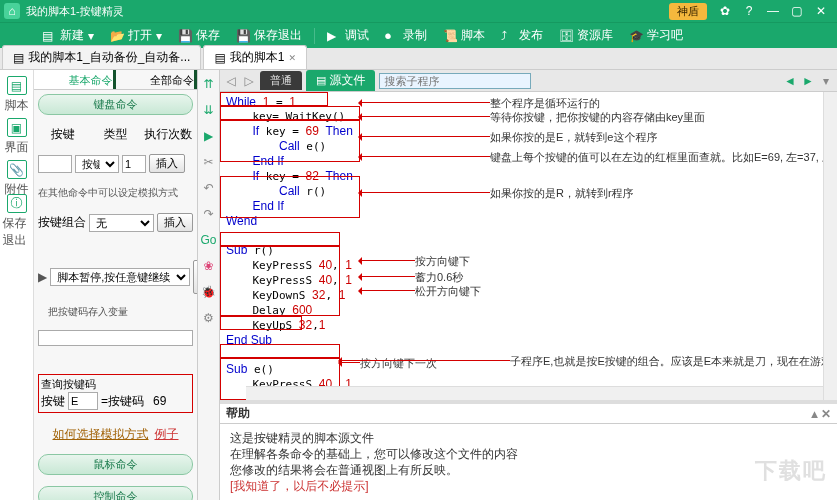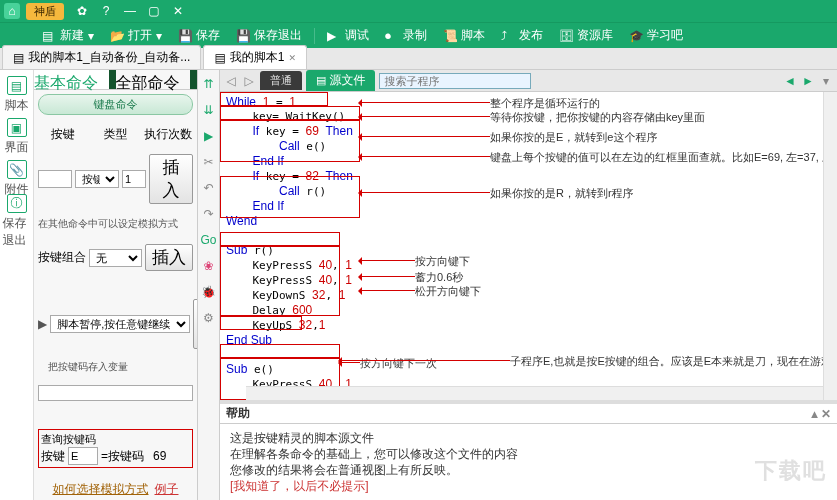--- a/index.html
+++ b/index.html
@@ -16,28 +16,28 @@
 .tabbar{height:22px;background:#e8e8e8;border-bottom:1px solid #ccc;display:flex;align-items:flex-end}
 .tabbar .tab{padding:3px 10px;background:#f3f3f3;border:1px solid #ccc;border-bottom:none;margin-left:2px;border-radius:3px 3px 0 0;font-size:11px;cursor:pointer;display:flex;align-items:center;gap:4px;white-space:nowrap}
 .tabbar .tab.active{background:#fff}
 .tabbar .tab .x{color:#888;font-size:9px}
 .main{display:flex;height:430px}
 .leftrail{width:34px;background:#fff;border-right:1px solid #ddd;display:flex;flex-direction:column;align-items:center;padding-top:6px;gap:4px}
 .leftrail .ritem{width:28px;height:38px;display:flex;flex-direction:column;align-items:center;justify-content:center;gap:2px;cursor:pointer;border-radius:3px;font-size:10px;color:#555}
 .leftrail .ritem .ricon{width:20px;height:20px;border:1px solid #1aa86c;border-radius:2px;display:flex;align-items:center;justify-content:center;color:#1aa86c;font-size:12px}
 .cmdpanel{width:164px;background:#f7f7f7;border-right:1px solid #ccc;display:flex;flex-direction:column}
 .cmdpanel .hdr{height:20px;border-bottom:1px solid #ccc;display:flex}
-.cmdpanel .hdr .htab{flex:1;text-align:left;padding:3px 0;cursor:pointer;font-size:16px;border-right:7px solid #14532d}
+.cmdpanel .hdr .htab{flex:1;text-align:right;padding:3px 0;cursor:pointer;font-size:11px;border-right:3px solid #14532d}
 .cmdpanel .hdr .htab.active{background:#fff;color:#1aa86c}
 .cmdpanel .body{padding:4px;display:flex;flex-direction:column;gap:11px;overflow-y:auto}
 .greenbtn{background:linear-gradient(#e8f5ed,#c8e8d5);border:1px solid #8ac7a3;border-radius:10px;padding:2px 0;text-align:center;cursor:pointer;color:#1a7a4c;font-size:11px}
 .row{display:flex;align-items:center;gap:3px;font-size:11px}
 .row .cell{flex:1;text-align:center}
 .sel{border:1px solid #aaa;background:#fff;padding:1px 2px;font-size:11px;height:18px}
-.smallbtn{border:1px solid #999;background:linear-gradient(#fff,#e3e3e3);padding:1px 6px;font-size:17px;cursor:pointer;border-radius:2px}
+.smallbtn{border:1px solid #999;background:linear-gradient(#fff,#e3e3e3);padding:1px 6px;font-size:11px;cursor:pointer;border-radius:2px}
 .linkrow{display:flex;gap:6px;font-size:11px;justify-content:center;margin-top:2px}
 .linkrow a{color:#a16207;text-decoration:underline;cursor:pointer}
 .linkrow a.red{color:#cc3333}
 .midrail{width:22px;background:#f5f5f5;border-right:1px solid #ccc;display:flex;flex-direction:column;align-items:center;padding-top:6px;gap:10px}
 .midrail .micon{width:16px;height:16px;cursor:pointer;display:flex;align-items:center;justify-content:center;font-size:12px;color:#666}
 .editor{flex:1;display:flex;flex-direction:column;background:#fff}
 .edtabs{height:22px;background:#e8e8e8;border-bottom:1px solid #ccc;display:flex;align-items:center;padding:0 4px;gap:4px}
 .edtabs .edbtn{width:14px;height:14px;display:flex;align-items:center;justify-content:center;color:#888;cursor:pointer}
 .edtabs .edtab{padding:2px 10px;background:#3a3a3a;color:#ddd;border-radius:3px 3px 0 0;font-size:11px;cursor:pointer}
 .edtabs .edtab.src{background:#1aa86c;color:#fff}
@@ -60,20 +60,21 @@
 .helppane .hb .redtxt{color:#cc3333}
 .watermark{position:absolute;right:10px;bottom:14px;font-size:22px;color:#e0e0e0;font-weight:bold;letter-spacing:2px;pointer-events:none}
 .scrollbar-v{position:absolute;right:0;top:0;bottom:0;width:14px;background:#f0f0f0;border-left:1px solid #ddd}
 .scrollbar-h{position:absolute;left:26px;right:14px;bottom:0;height:14px;background:#f0f0f0;border-top:1px solid #ddd}
 </style>
 </head>
 <body>
 
 <div class="titlebar">
   <div class="appicon">⌂</div>
+  <div class="title">我的脚本1-按键精灵</div>
   <div class="badge">神盾</div>
   <div class="tbtn">✿</div>
   <div class="tbtn">?</div>
   <div class="tbtn">—</div>
   <div class="tbtn">▢</div>
   <div class="tbtn">✕</div>
 </div>
 
 <div class="toolbar">
   <div class="tbitem">

